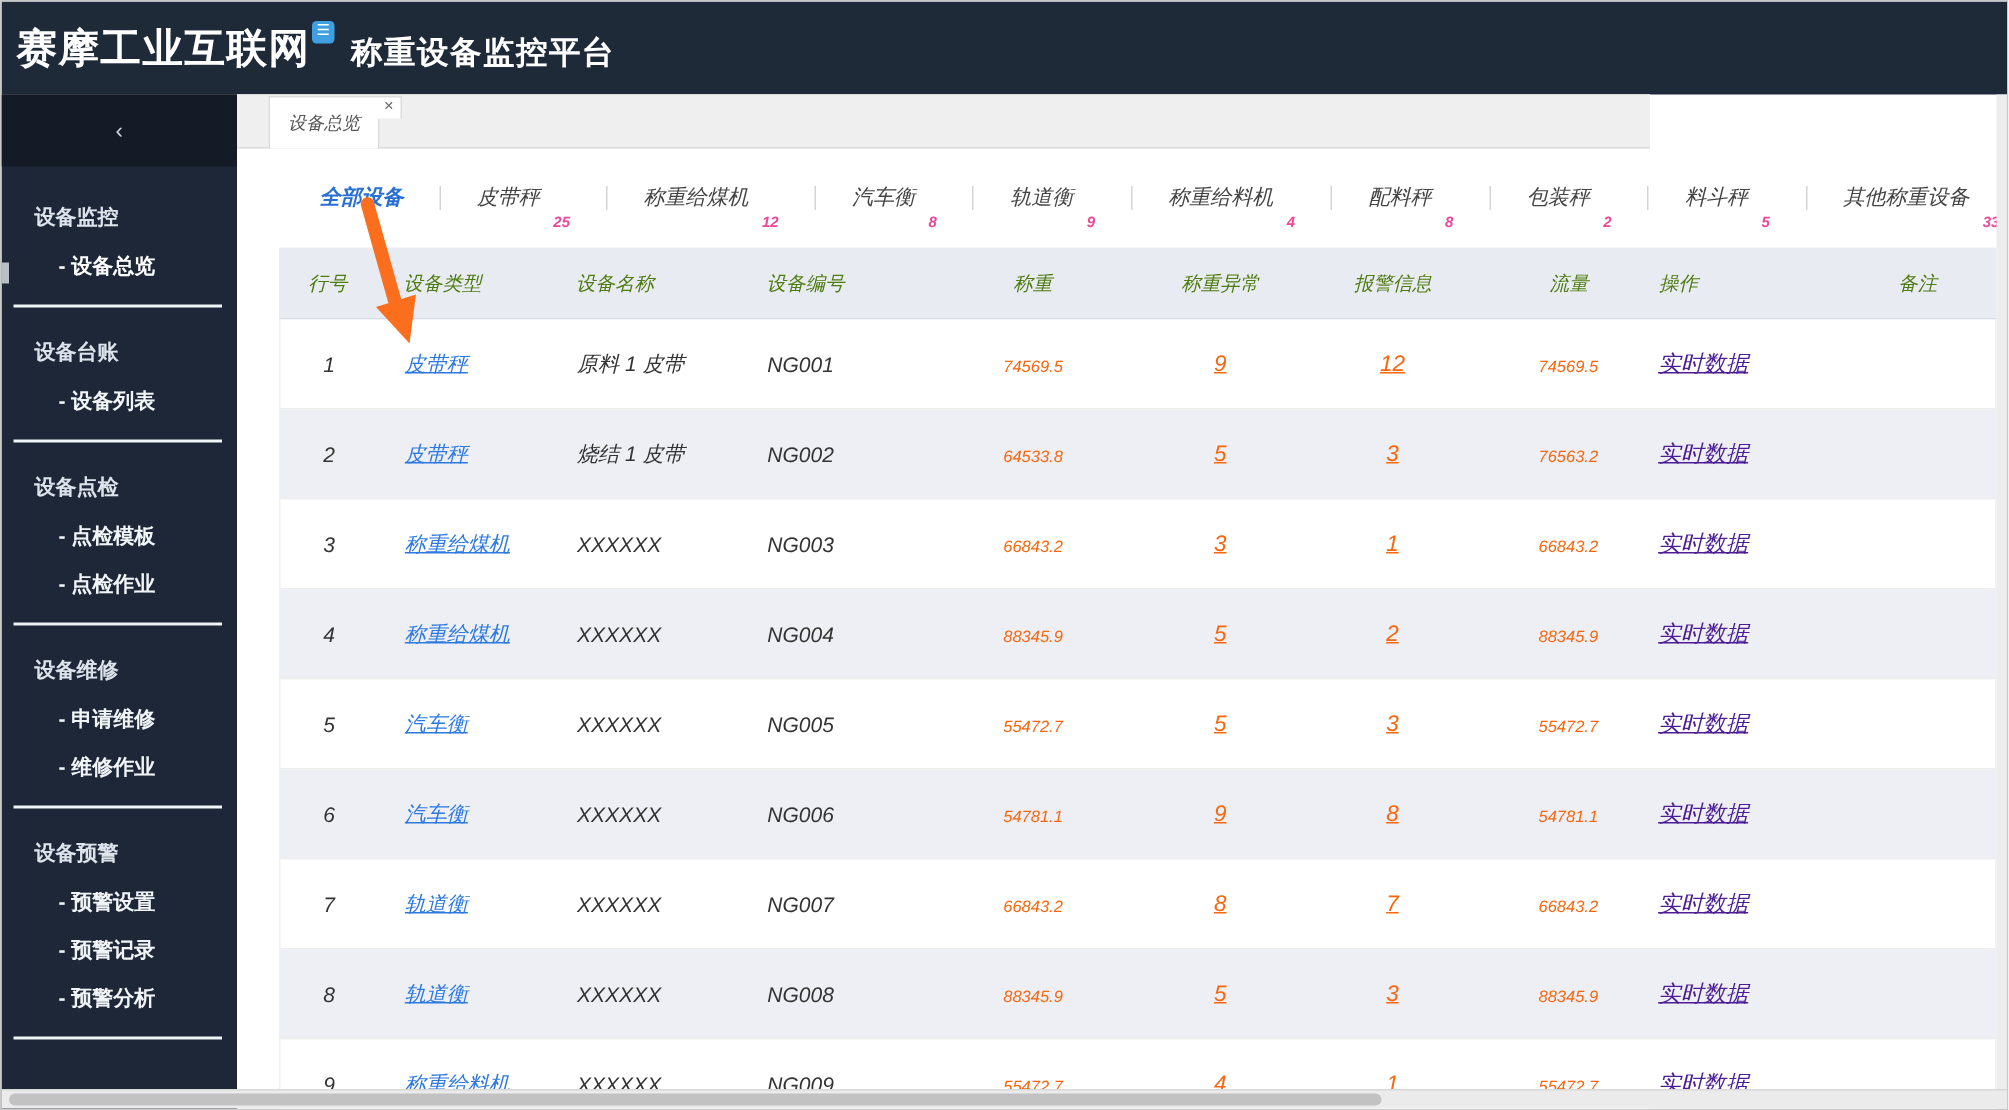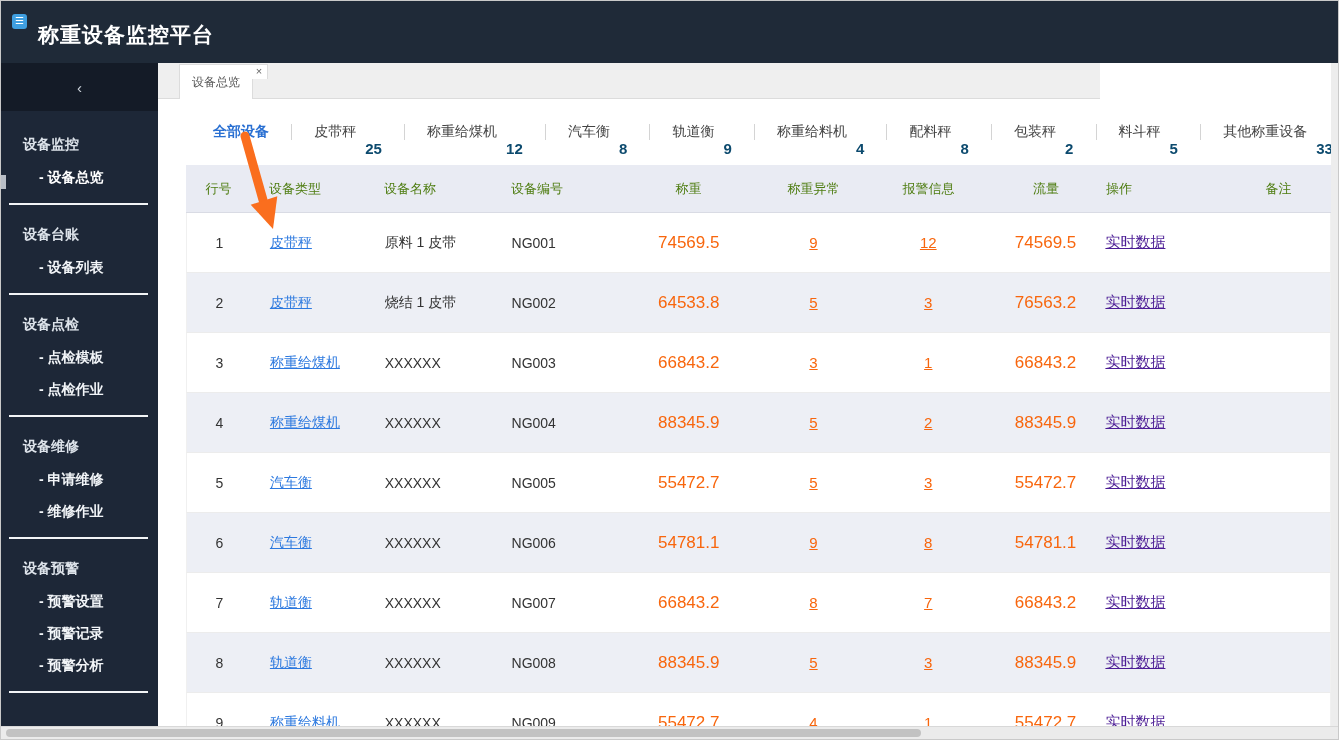--- a/index.html
+++ b/index.html
@@ -19,35 +19,35 @@
   .collapse-strip{height:48px;background:#141b27;display:flex;align-items:center;justify-content:center;cursor:pointer;}
   .collapse-strip span{color:#cfd6de;font-size:15px;}
   .side-nav{padding-top:4px;}
   .side-section{margin-top:12px;}
   .side-title{height:34px;line-height:34px;padding-left:22px;color:#dde3ea;font-size:14px;font-weight:600;}
   .side-item{height:32px;line-height:32px;padding-left:38px;color:#f2f5f8;font-size:14px;font-weight:600;cursor:pointer;}
   .side-item.active{color:#ffffff;font-weight:700;}
   .side-divider{height:0;border-bottom:2px solid #f2f4f6;margin:10px 10px 0 8px;}
   .active-indicator{position:absolute;left:0;top:112px;width:5px;height:14px;background:#b9bec6;}
   
-  .main{position:absolute;left:157px;top:62px;width:942px;height:678px;background:#fff;}
+  .main{position:absolute;left:157px;top:62px;width:942px;height:678px;background:#fff;font-style:italic;}
   .tabbar{height:35px;background:#efefef;border-bottom:1px solid #dcdcdc;position:relative;}
   .tab{position:absolute;left:21px;top:1px;width:72px;height:34px;background:#fff;
        border:1px solid #dcdcdc;border-bottom:none;display:flex;align-items:center;justify-content:center;
        font-size:12px;color:#555;cursor:pointer;}
   .tab-close{position:absolute;right:-16px;top:-1px;width:16px;height:14px;font-size:11px;color:#666;
              display:flex;align-items:flex-start;justify-content:center;cursor:pointer;background:#fff;
              border:1px solid #dcdcdc;border-left:none;border-bottom:none;}
   
   .filter-bar{margin:18px 0 0 55px;width:1120px;height:30px;display:flex;align-items:center;
               justify-content:space-between;font-size:14px;}
   .filter-active{color:#2a70d2;font-weight:600;cursor:pointer;white-space:nowrap;}
   .filter-item{display:flex;align-items:center;cursor:pointer;white-space:nowrap;}
   .filter-item .flabel{color:#444;}
-  .filter-item .fcount{color:#0c4a6e;font-size:15px;margin-left:9px;font-weight:600;margin-top:32px;}
+  .filter-item .fcount{color:#ec4899;font-size:10px;margin-left:9px;font-weight:600;margin-top:32px;}
   .filter-sep{width:0;height:16px;border-left:1px solid #d4d4d4;}
   
   .table{margin:18px 0 0 28px;width:1145px;box-sizing:border-box;}
   .thead{display:flex;height:47px;align-items:center;background:#e9ebf3;border-bottom:1px solid #d9dbe4;}
   .th{font-size:13px;color:#4d7c0f;font-weight:500;box-sizing:border-box;}
   .tr{display:flex;height:60px;align-items:center;border-bottom:1px solid #ececec;
       border-left:1px solid #f0f0f0;border-right:1px solid #f0f0f0;background:#fff;box-sizing:border-box;}
   .tr.stripe{background:#edeff5;}
   .td{font-size:14px;box-sizing:border-box;}
   .c0{width:65px;text-align:center;}
@@ -55,36 +55,37 @@
   .c2{width:135px;text-align:left;padding-left:38px;}
   .c3{width:140px;text-align:left;padding-left:30px;}
   .c4{width:135px;text-align:center;}
   .c5{width:115px;text-align:center;}
   .c6{width:115px;text-align:center;}
   .c7{width:120px;text-align:center;}
   .c8{width:120px;}
   .c9{width:105px;text-align:center;}
   .link-type{color:#2d79df;text-decoration:underline;cursor:pointer;}
   .link-realtime{color:#4c1d95;text-decoration:underline;cursor:pointer;font-size:15px;}
-  .orange{color:#f8660d;font-size:17px;}
+  .orange{color:#f8660d;font-size:11px;}
   .orange.small{font-size:15px;}
   .orange.u{text-decoration:underline;cursor:pointer;}
   
   .hscroll{position:absolute;left:0;bottom:0;width:1339px;height:13px;background:#ebebeb;border-top:1px solid #d8d8d8;box-sizing:border-box;}
   .hscroll .thumb{position:absolute;left:5px;top:2px;width:915px;height:8px;border-radius:4px;background:#c2c2c2;}
   .vscroll{position:absolute;right:0;top:62px;width:7px;height:665px;background:#ededed;}
   
   .arrow-svg{position:absolute;left:230px;top:125px;pointer-events:none;}
 </style>
 </head>
 <body>
 
 <div class="screen">
 
   <div class="app-header">
+    <span class="brand">赛摩工业互联网</span>
     <span class="badge">☰</span>
     <span class="subtitle">称重设备监控平台</span>
   </div>
 
   <div class="sidebar">
     <div class="collapse-strip">
       <span>‹</span>
     </div>
     <div class="side-nav">
         <div class="side-section">

